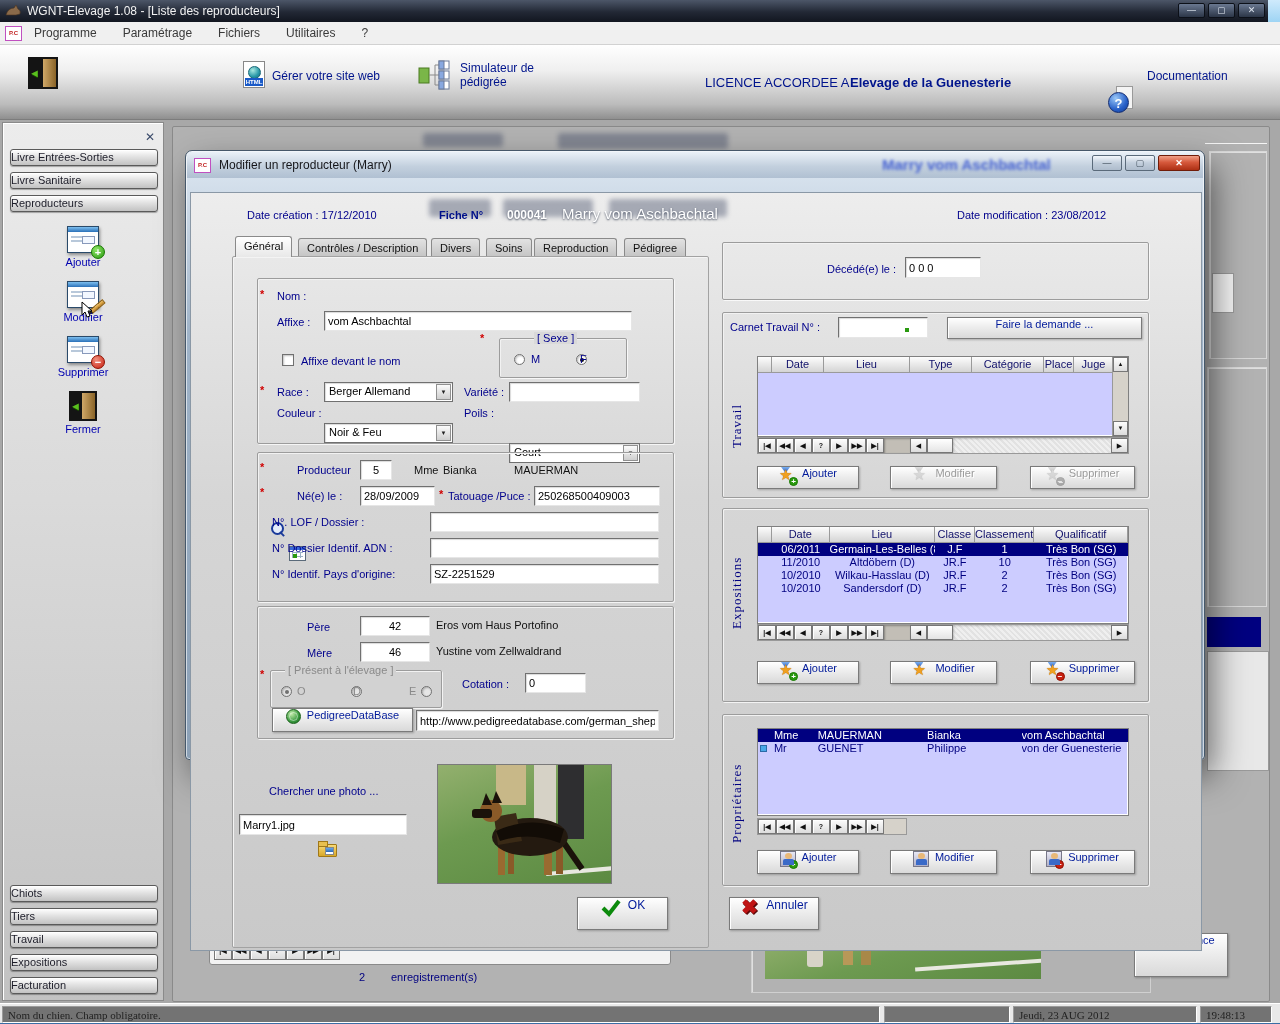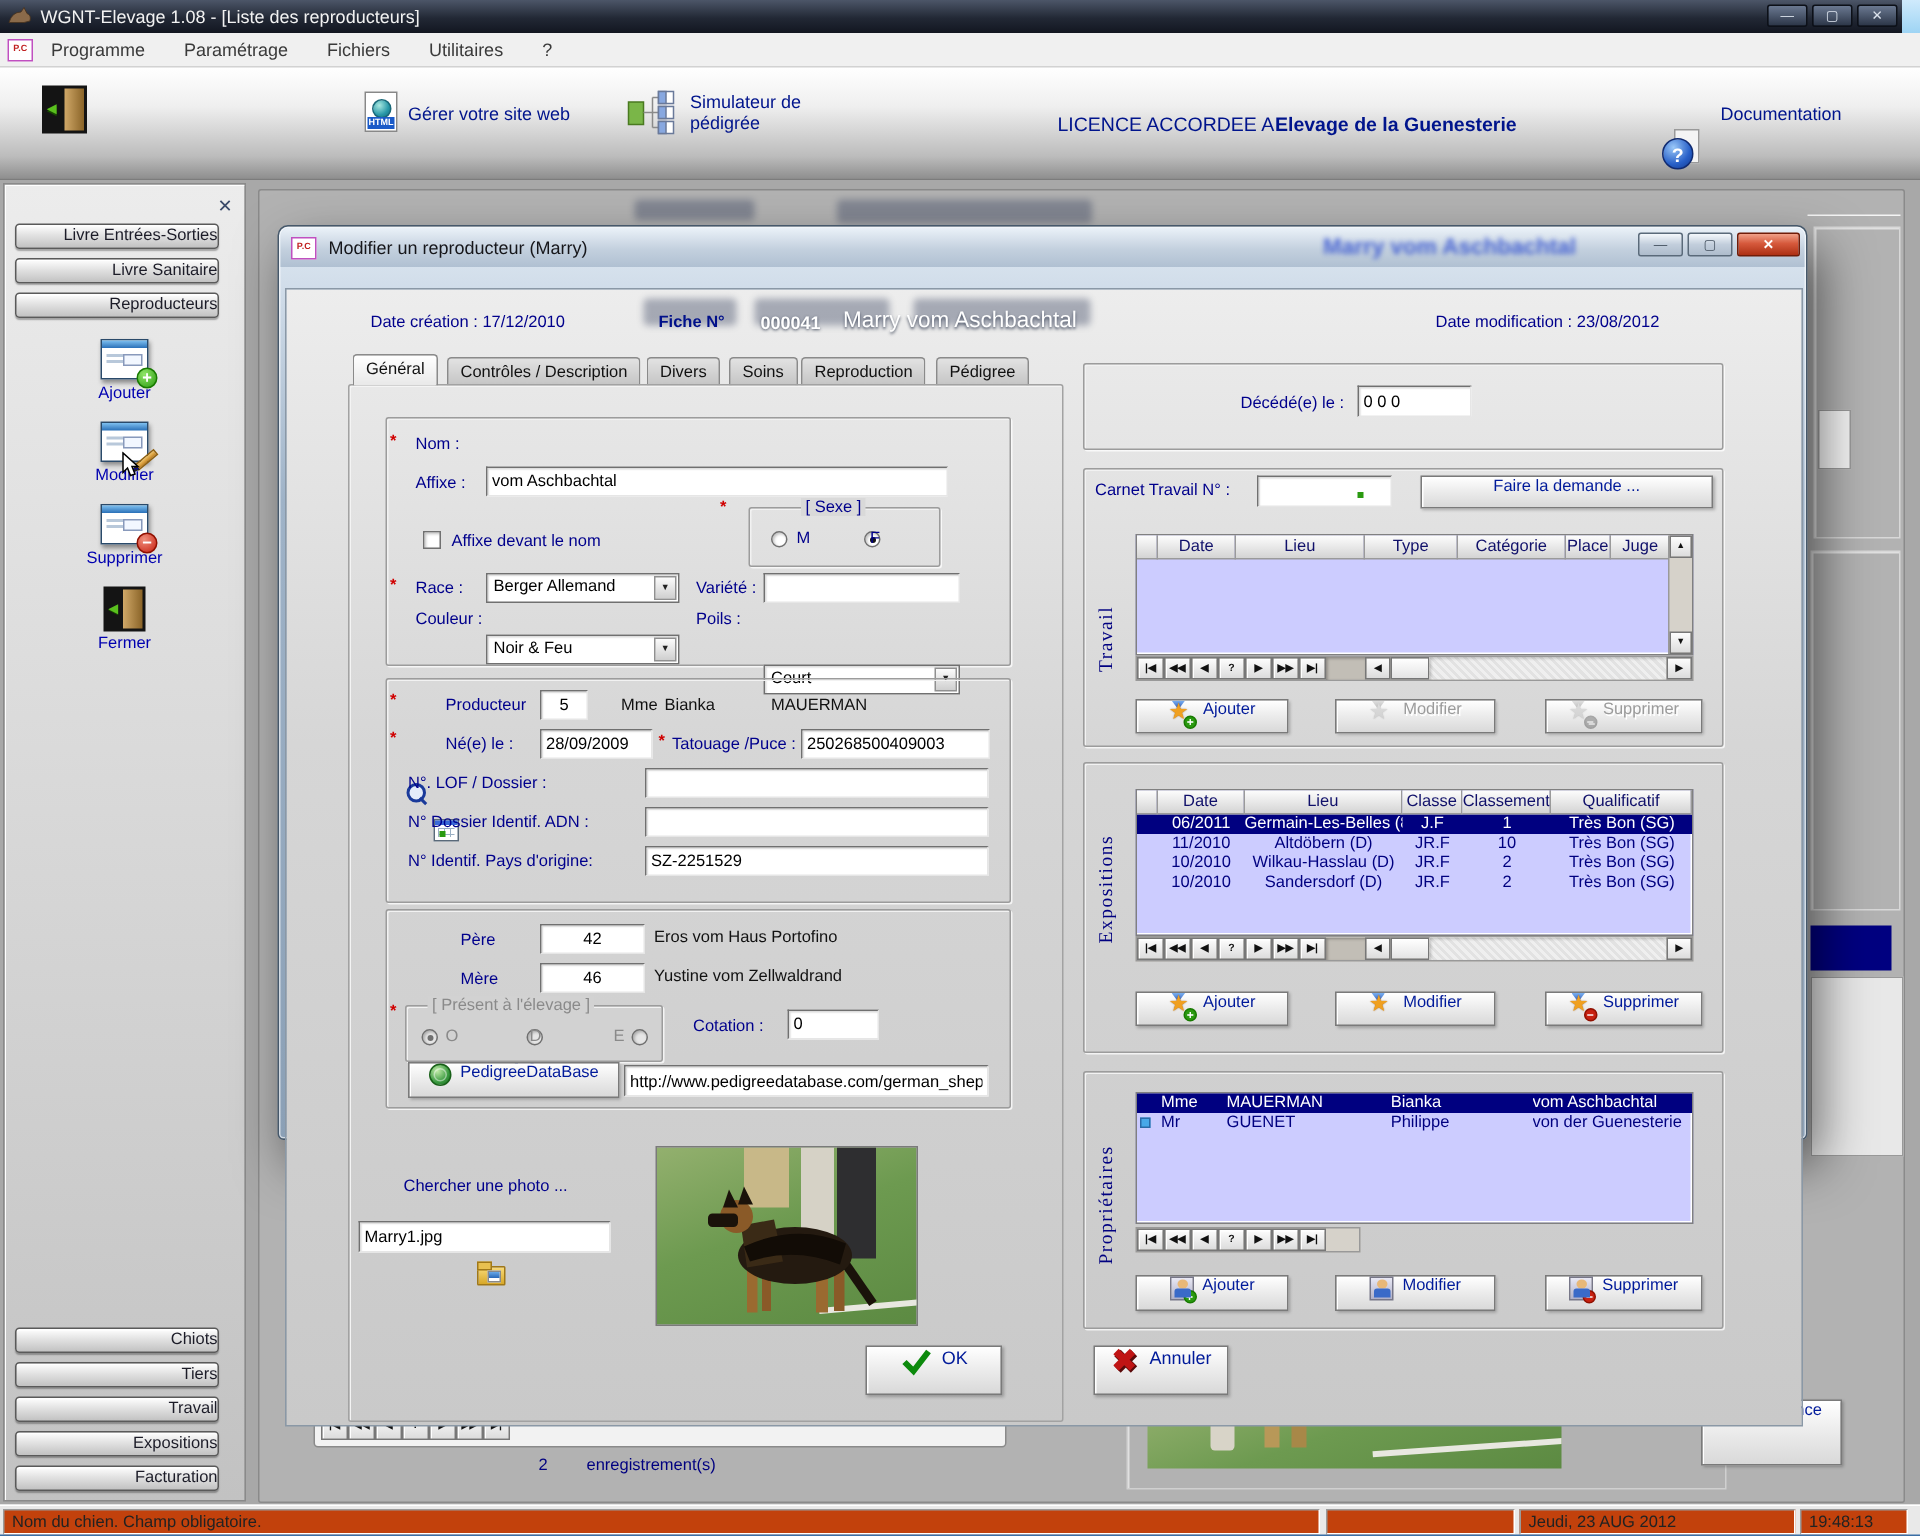--- a/index.html
+++ b/index.html
@@ -21,21 +21,21 @@
 .wbtn{background:linear-gradient(#6a7890,#2c3648);}
 
 #menubar{left:0;top:22px;width:1280px;height:23px;background:#f0f0f0;border-bottom:1px solid #d2d2d2;display:flex;align-items:center;color:#3a3a3a;font-size:12px;}
 .mitem{margin-right:26px;}
 .pcico{width:17px;height:15px;background:#fff;border:1px solid #c050c0;color:#c02020;font-weight:bold;font-size:6px;line-height:13px;text-align:center;}
 
 #toolbar{left:0;top:45px;width:1280px;height:75px;background:linear-gradient(#ffffff,#efefef 35%,#bcbcbc 80%,#8f8f8f);border-bottom:1px solid #7c7c7c;}
 .tool-lbl{color:#00148c;font-size:12px;}
 
 #sidebar{left:2px;top:122px;width:162px;height:879px;background:linear-gradient(#ececec,#c2c2c2);border:1px solid #8a8a8a;box-shadow:inset 1px 1px 0 #fff;}
-.sbtn{position:absolute;left:7px;width:136px;height:17px;border:1px solid #5a5a5a;border-radius:3px;background:linear-gradient(#ffffff,#e2e2e2 45%,#c2c2c2);box-shadow:inset 0 1px 0 #fff,0 1px 1px rgba(0,0,0,.3);text-align:right;font-size:11px;color:#1c1c28;line-height:15px;}
+.sbtn{position:absolute;left:7px;width:148px;height:17px;border:1px solid #5a5a5a;border-radius:3px;background:linear-gradient(#ffffff,#e2e2e2 45%,#c2c2c2);box-shadow:inset 0 1px 0 #fff,0 1px 1px rgba(0,0,0,.3);text-align:left;font-size:11px;color:#1c1c28;line-height:15px;}
 .side-lab{position:absolute;width:100%;text-align:center;color:#0000b0;font-size:11px;}
 
 .form-ico{position:absolute;width:32px;height:27px;background:#fff;border:1px solid #2a4a6a;box-shadow:1px 2px 3px rgba(0,0,0,.4);}
 .fi-bar{height:5px;background:linear-gradient(#7ec0f0,#2a70b8);}
 .fi-line{position:absolute;left:3px;height:2px;width:11px;background:#b8c8da;}
 .fi-field{position:absolute;right:3px;top:9px;width:13px;height:8px;border:1px solid #8899bb;background:#f2f7ff;}
 .badge{position:absolute;right:-7px;bottom:-7px;width:14px;height:14px;border-radius:50%;color:#fff;font-weight:bold;font-size:11px;line-height:13px;text-align:center;}
 .badge.add{background:radial-gradient(circle at 35% 30%,#90e668,#2a9a10);border:1px solid #187a00;}
 .badge.del{background:radial-gradient(circle at 35% 30%,#f0907e,#c82010);border:1px solid #901000;}
 .pencil{position:absolute;right:-8px;bottom:-2px;width:17px;height:5px;background:linear-gradient(#f2c468,#c08020);border:1px solid #8f6010;transform:rotate(-40deg);}
@@ -103,21 +103,21 @@
 .hstrip{position:absolute;display:flex;height:17px;background:#d6d2ca;border:1px solid #999;align-items:stretch;}
 .navbtn{width:18px;background:linear-gradient(#fdfdfd,#dcdcdc);border:1px solid #777;box-shadow:inset 1px 1px 0 #fff;font-size:7px;line-height:14px;text-align:center;color:#111;font-weight:bold;}
 .sspace{width:26px;background:#c2beb6;box-shadow:inset 1px 1px 2px rgba(0,0,0,.3);}
 .sbtnsc{width:17px;background:linear-gradient(#fdfdfd,#dcdcdc);border:1px solid #777;font-size:7px;line-height:14px;text-align:center;color:#111;}
 .sthumb{width:26px;background:linear-gradient(#ffffff,#e4e4e4);border:1px solid #777;}
 .strack{flex:1;background:repeating-linear-gradient(45deg,#efefef 0 2px,#e2e2e2 2px 4px);box-shadow:inset 1px 1px 2px rgba(0,0,0,.2);}
 .vscroll{position:absolute;width:16px;background:#d6d2ca;border-left:1px solid #999;display:flex;flex-direction:column;justify-content:space-between;}
 .vsb{height:15px;background:linear-gradient(#fdfdfd,#dcdcdc);border:1px solid #777;font-size:6px;text-align:center;line-height:13px;color:#111;}
 
 #statusbar{left:0;top:1003px;width:1280px;height:21px;background:#e9e9e9;border-top:1px solid #fff;}
-.seg{position:absolute;top:2px;height:17px;background:#c2410c;border:1px solid #9a9a9a;border-right-color:#fff;border-bottom-color:#fff;font-size:11px;color:#222;padding:2px 5px;overflow:hidden;white-space:nowrap;}
+.seg{position:absolute;top:2px;height:17px;background:#737373;border:1px solid #9a9a9a;border-right-color:#fff;border-bottom-color:#fff;font-size:11px;color:#222;padding:2px 5px;overflow:hidden;white-space:nowrap;font-family:Liberation Serif, serif;}
 
 .bgline{position:absolute;background:#f4f4f4;height:1px;}
 .bgbox{position:absolute;border:1px solid #cfcfcf;box-shadow:inset 1px 1px 0 rgba(255,255,255,.6);}
 .grass{background:linear-gradient(160deg,#93b06e,#6d9a50 45%,#5c8a42);}
 </style>
 </head>
 <body>
 
 <div id="screen">
 

